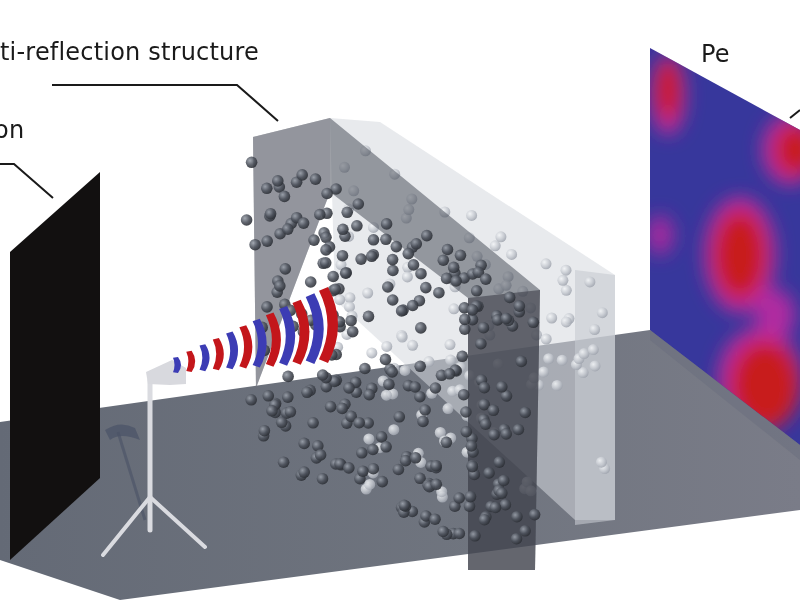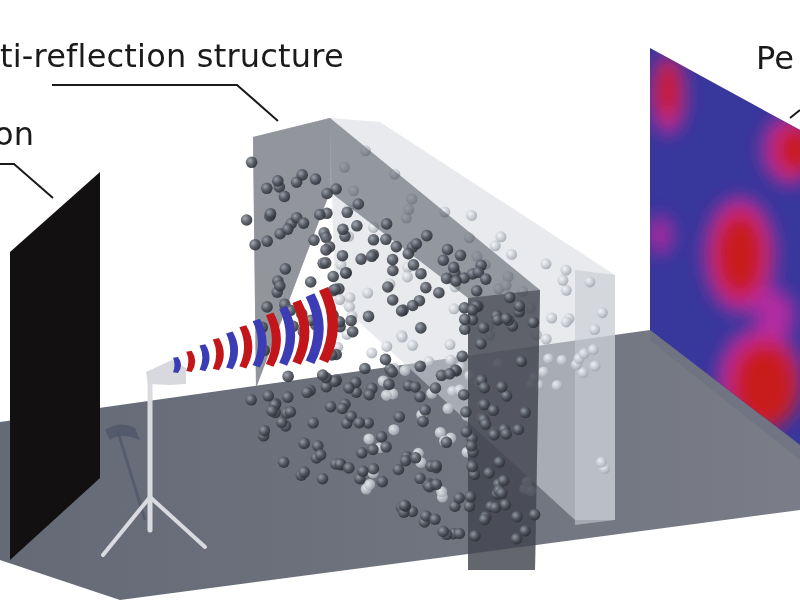--- a/index.html
+++ b/index.html
@@ -3,26 +3,26 @@
   <meta charset="utf-8">
   <style>
     html, body { margin: 0; padding: 0; background: #ffffff; }
     #stage {
       position: relative; width: 800px; height: 600px; overflow: hidden;
       background: #ffffff;
       font-family: "DejaVu Sans", "Liberation Sans", sans-serif;
     }
     svg.scene { position: absolute; left: 0; top: 0; }
     .label {
-      position: absolute; color: #1a1a1a; font-size: 32px; white-space: nowrap;
+      position: absolute; color: #1a1a1a; font-size: 24px; white-space: nowrap;
       letter-spacing: 0.2px; line-height: 1;
     }
     #label-anti { left: 0px; top: 40px; }
     #label-left { left: -6px; top: 118px; }
-    #label-right { left: 756px; top: 42px; }
+    #label-right { left: 701px; top: 42px; }
   </style>
 </head>
 <body>
 
 <div id="stage">
 
   <svg class="scene" width="800" height="600" viewBox="0 0 800 600">
     <defs>
       <radialGradient id="sphDark" cx="35%" cy="35%" r="70%">
         <stop offset="0%" stop-color="#9aa0aa"></stop>

